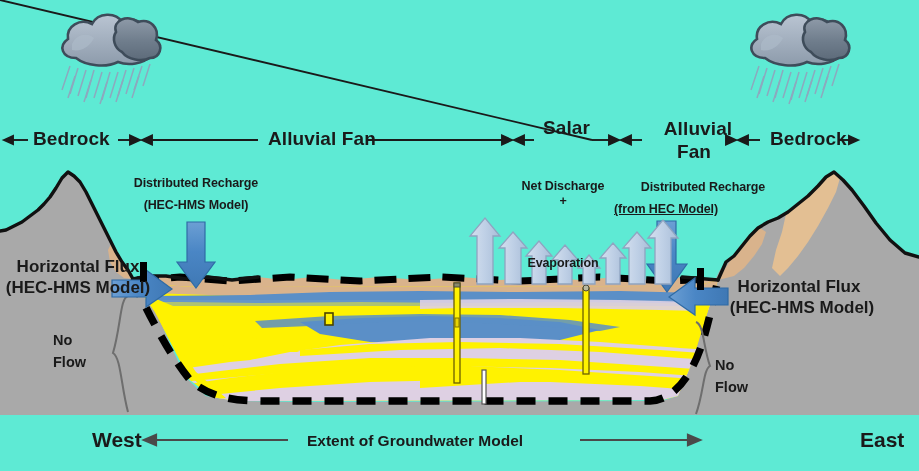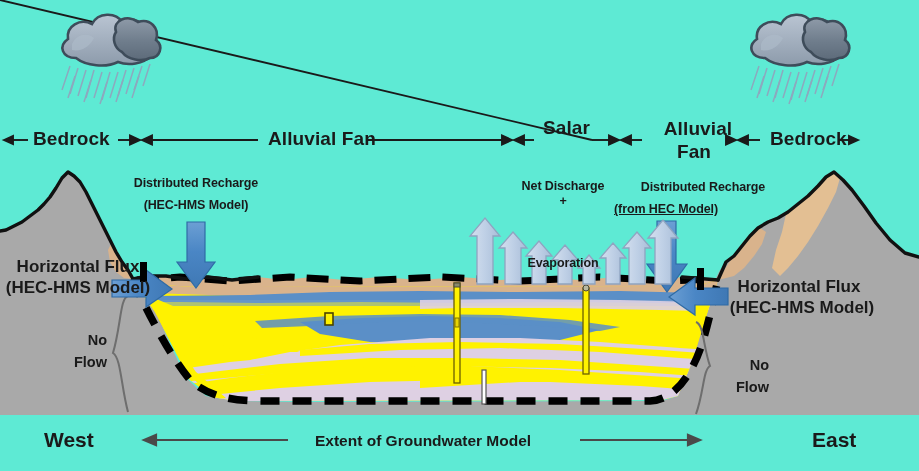--- a/index.html
+++ b/index.html
@@ -40,29 +40,30 @@
   }
   .lbl-annot {
     font-size: 12.5px;
     font-weight: bold;
     text-align: center;
     letter-spacing: -0.1px;
   }
   .lbl-compass {
     font-size: 21px;
     font-weight: bold;
+    margin-left: 48px;
   }
   .lbl-extent {
     font-size: 15.5px;
     font-weight: bold;
   }
   .lbl-noflow {
     font-size: 14.5px;
     font-weight: bold;
-    text-align: right;
+    text-align: left;
     line-height: 1.5;
   }
   .lbl-flux {
     font-size: 17px;
     font-weight: bold;
     text-align: center;
     line-height: 1.35;
   }
 </style>
 </head>
@@ -389,17 +390,17 @@
   <div class="lbl lbl-flux" style="left:726px; top:297px; width:152px;">(HEC-HMS Model)</div>
 
   <div class="lbl lbl-noflow" style="left:53px; top:330px; width:54px;">No</div>
   <div class="lbl lbl-noflow" style="left:53px; top:352px; width:54px;">Flow</div>
 
   <div class="lbl lbl-noflow" style="left:715px; top:355px; width:54px;">No</div>
   <div class="lbl lbl-noflow" style="left:715px; top:377px; width:54px;">Flow</div>
 
   <div class="lbl lbl-compass" style="left:44px; top:428px;">West</div>
 
-  <div class="lbl lbl-extent" style="left:307px; top:432px;margin-left:8px;">Extent of Groundwater Model</div>
+  <div class="lbl lbl-extent" style="left:307px; top:432px;">Extent of Groundwater Model</div>
 
   <div class="lbl lbl-compass" style="left:812px; top:428px;">East</div>
 
 </div>
 
 </body></html>

